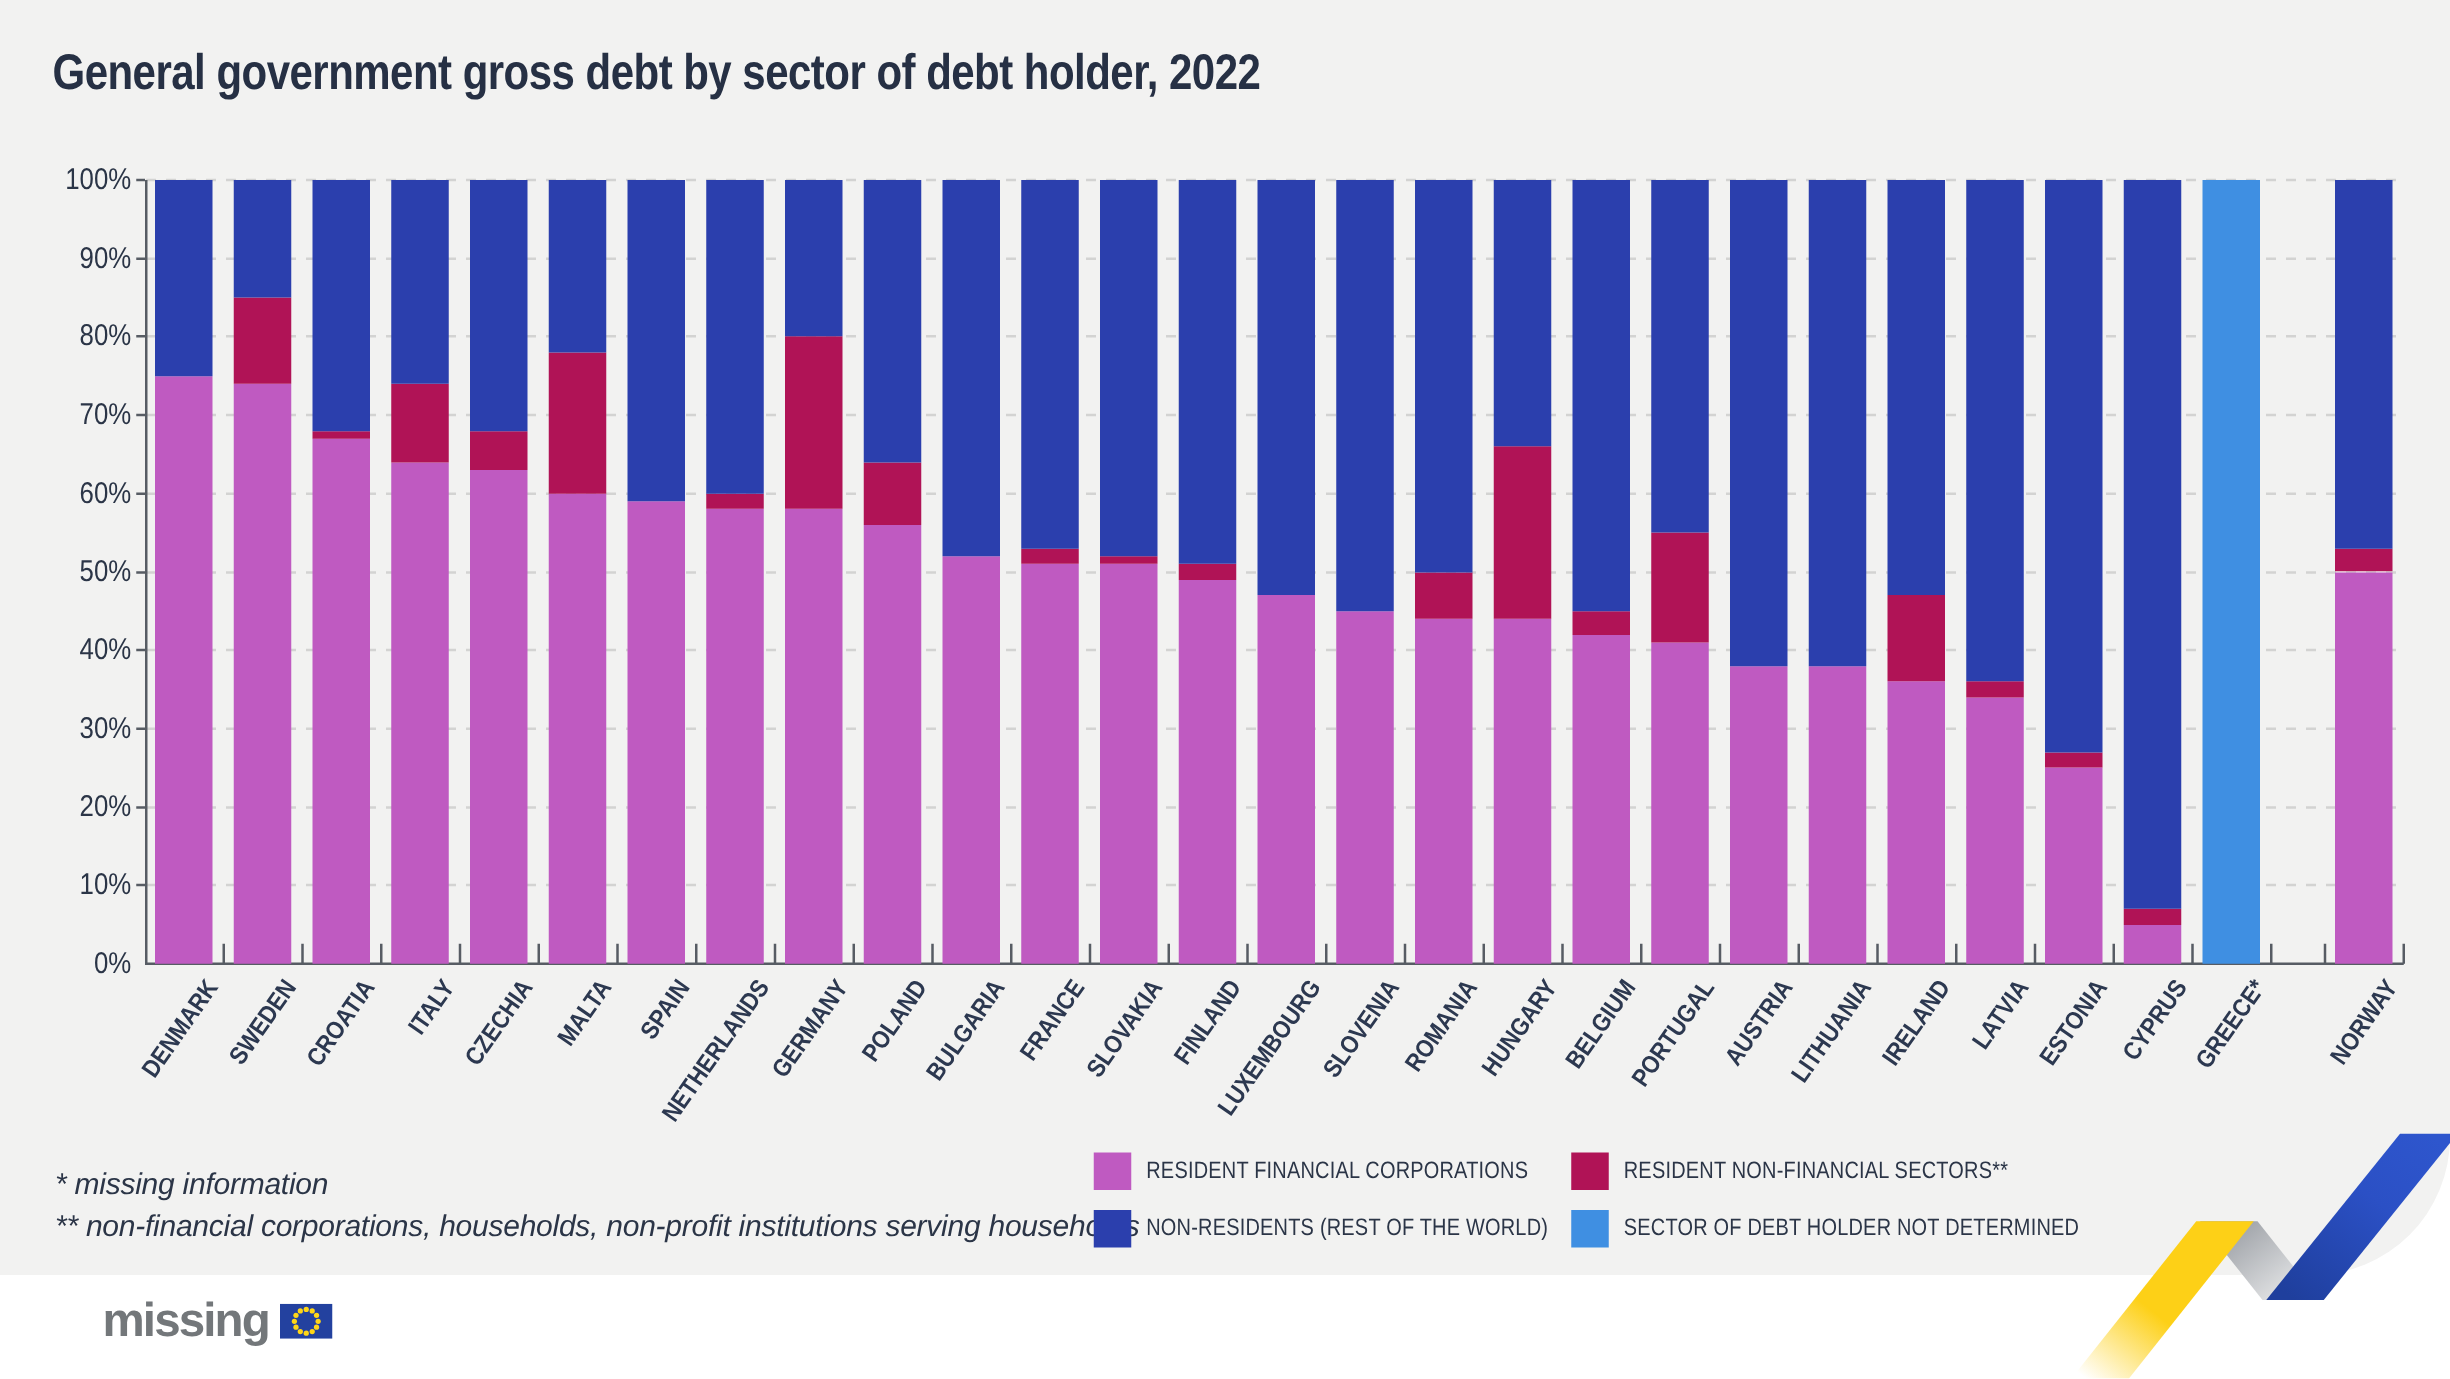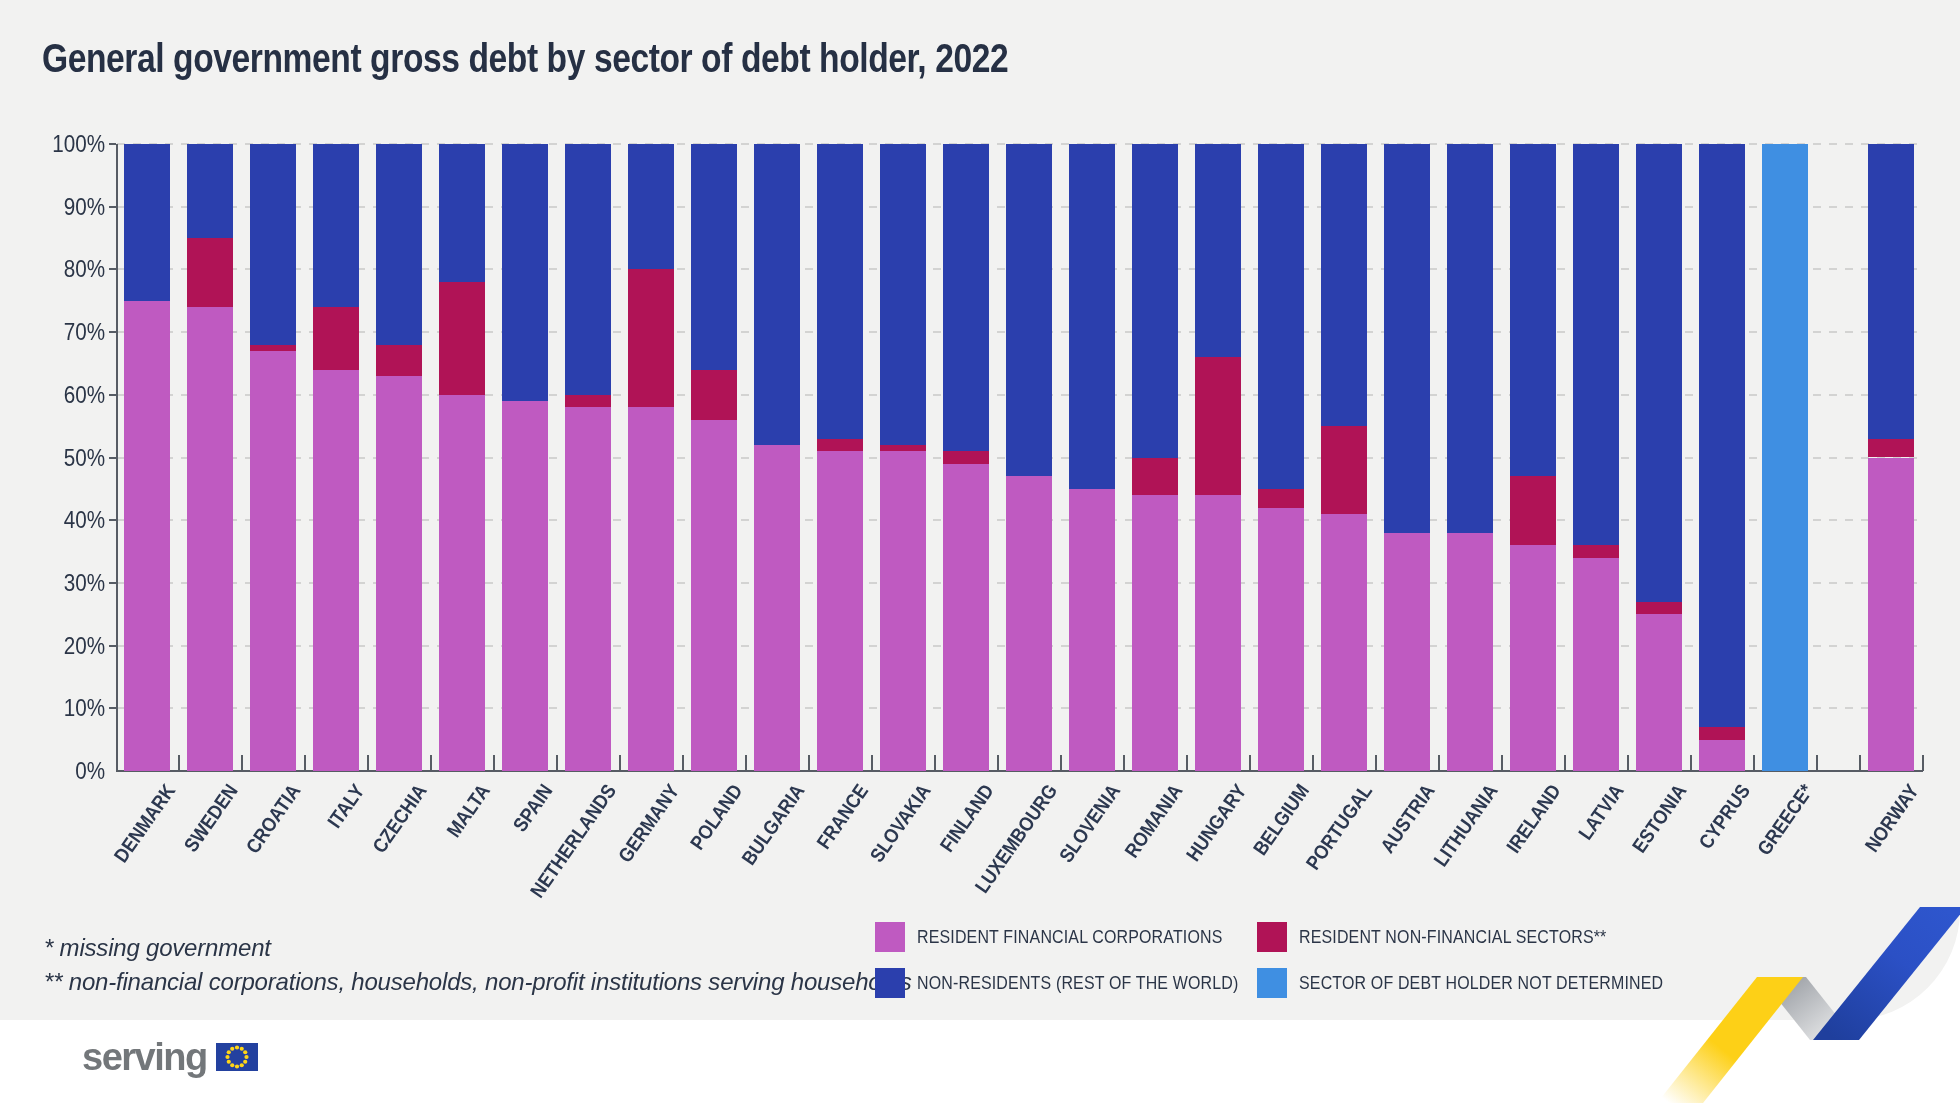--- a/index.html
+++ b/index.html
@@ -199,21 +199,21 @@
       <div class="seg" style="left: 1699px; top: 144px; height: 583.11px; background: rgb(43, 63, 173);"></div>
       <div class="xlab" style="right: 224px; top: 780px;">CYPRUS</div>
       <div class="seg" style="left: 1762px; top: 144px; height: 627px; background: rgb(63, 143, 226);"></div>
       <div class="xlab" style="right: 161px; top: 780px;">GREECE*</div>
       <div class="seg" style="left: 1868px; top: 457.5px; height: 313.5px; background: rgb(191, 90, 193);"></div>
       <div class="seg" style="left: 1868px; top: 438.69px; height: 18.81px; background: rgb(176, 19, 86);"></div>
       <div class="seg" style="left: 1868px; top: 144px; height: 294.69px; background: rgb(43, 63, 173);"></div>
       <div class="xlab" style="right: 55px; top: 780px;">NORWAY</div>
     </div>
 
-  <div class="footnote footnote-1">* missing government</div>
+  <div class="footnote footnote-1">* missing information</div>
   <div class="footnote footnote-2">** non-financial corporations, households, non-profit institutions serving households</div>
 
   <div id="legend">
       <div class="legend-item" style="left: 875px; top: 922px;">
         <div class="legend-swatch" style="background: rgb(191, 90, 193);"></div>
         <div class="legend-label">RESIDENT FINANCIAL CORPORATIONS</div>
       </div>
       <div class="legend-item" style="left: 1257px; top: 922px;">
         <div class="legend-swatch" style="background: rgb(176, 19, 86);"></div>
         <div class="legend-label">RESIDENT NON-FINANCIAL SECTORS**</div>
@@ -222,21 +222,21 @@
         <div class="legend-swatch" style="background: rgb(43, 63, 173);"></div>
         <div class="legend-label">NON-RESIDENTS (REST OF THE WORLD)</div>
       </div>
       <div class="legend-item" style="left: 1257px; top: 968px;">
         <div class="legend-swatch" style="background: rgb(63, 143, 226);"></div>
         <div class="legend-label">SECTOR OF DEBT HOLDER NOT DETERMINED</div>
       </div>
     </div>
 
   <div class="logo">
-    <span class="logo-text">serving</span>
+    <span class="logo-text">missing</span>
     <svg width="42" height="28" viewBox="0 0 42 28">
       <rect x="0" y="0" width="42" height="28" fill="#23419f"></rect>
       <g fill="#ffd617">
         <circle cx="21" cy="4.5" r="2.1"></circle>
           <circle cx="25.75" cy="5.77" r="2.1"></circle>
         <circle cx="29.23" cy="9.25" r="2.1"></circle>
           <circle cx="30.5" cy="14" r="2.1"></circle>
         <circle cx="29.23" cy="18.75" r="2.1"></circle>
           <circle cx="25.75" cy="22.23" r="2.1"></circle>
         <circle cx="21" cy="23.5" r="2.1"></circle>

